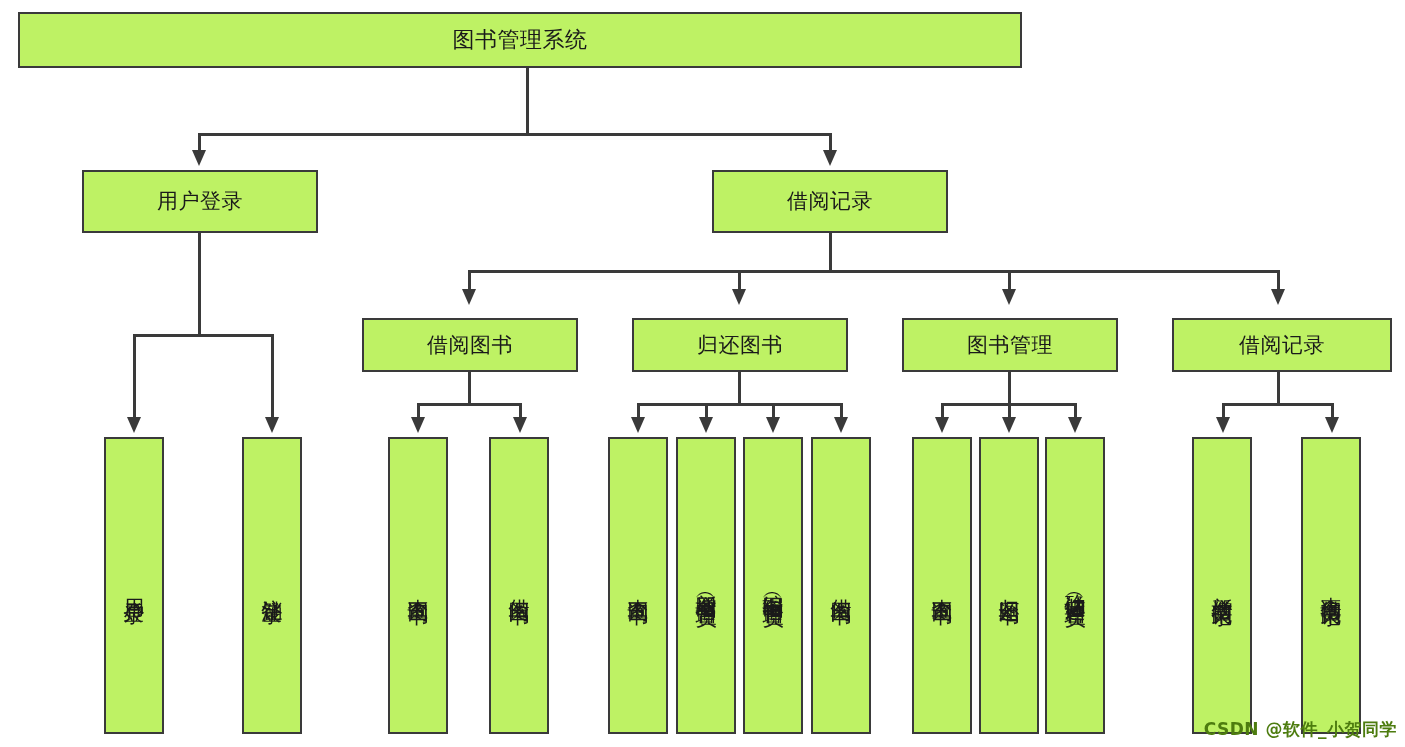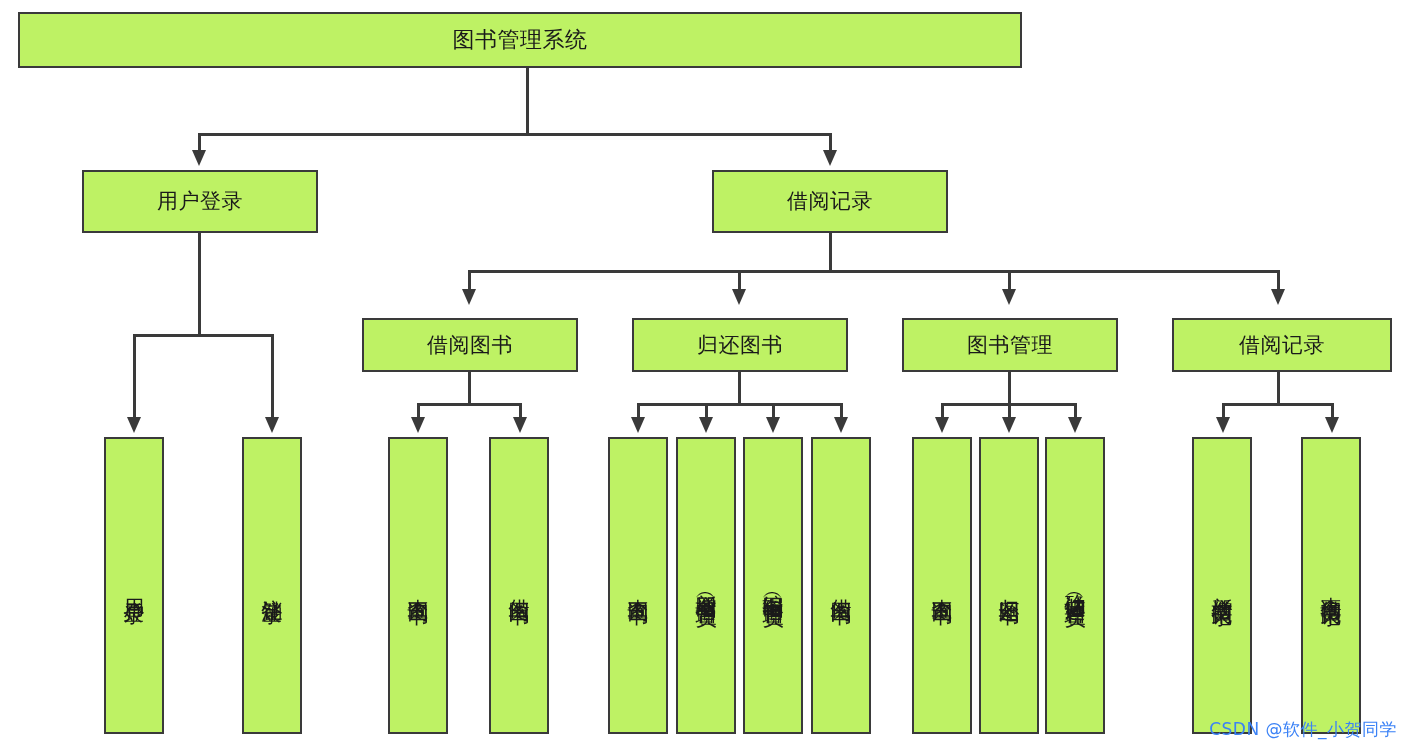--- a/index.html
+++ b/index.html
@@ -73,25 +73,26 @@
     border-right: 7px solid transparent;
     border-top: 16px solid #3a3a3a;
   }
 
   
   #watermark {
     position: absolute;
     right: 8px;
     bottom: 6px;
     font-size: 17px;
-    color: #3b82f6;
+    color: #4d7c0f;
     letter-spacing: 0.5px;
     user-select: none;
     pointer-events: none;
     white-space: nowrap;
+    font-weight: bold;
   }
 </style>
 </head>
 <body>
 
 <div id="diagram-root">
 
   <div class="node horiz" id="node-root" style="left:18px; top:12px; width:1004px; height:56px;">
     <span class="label">图书管理系统</span>
   </div>

